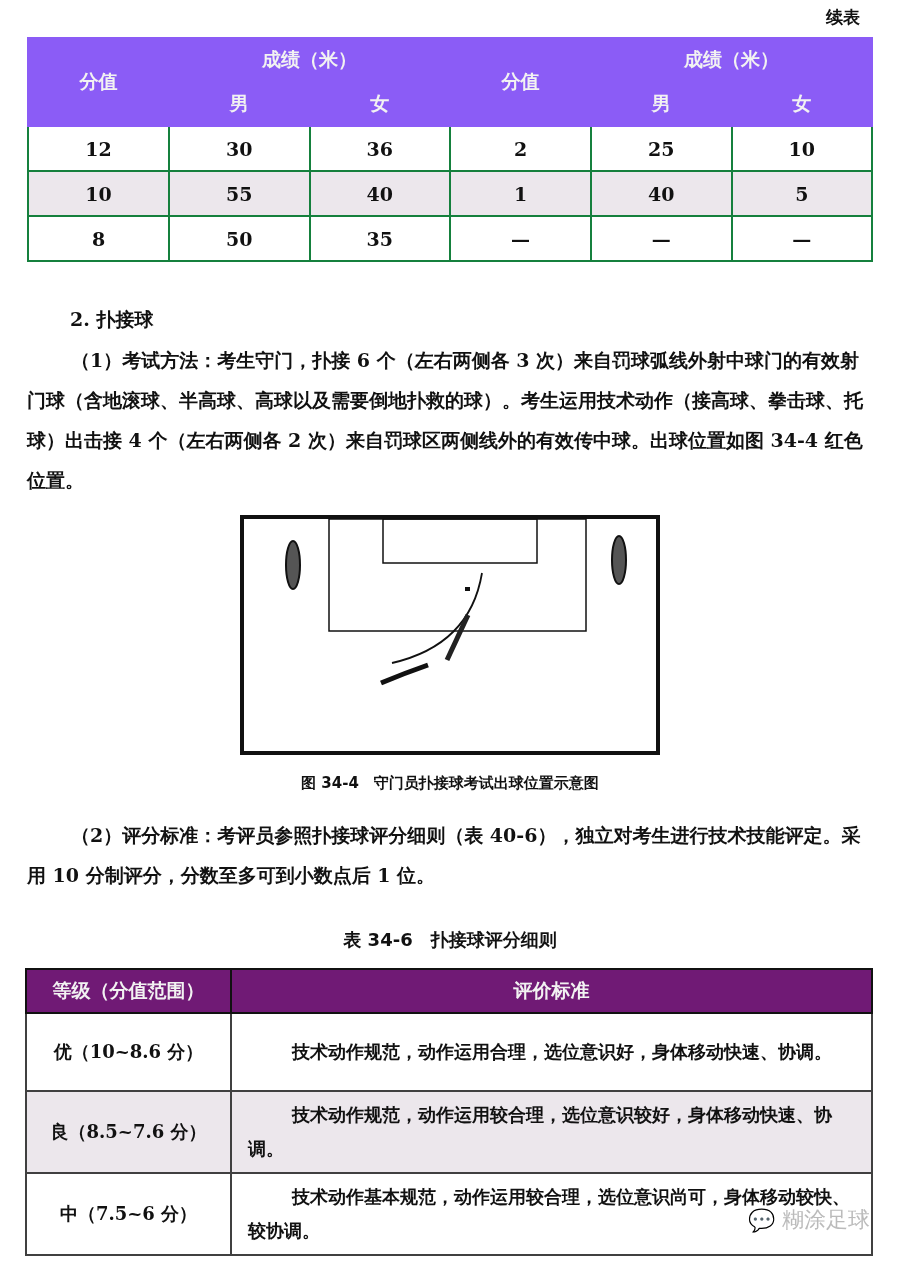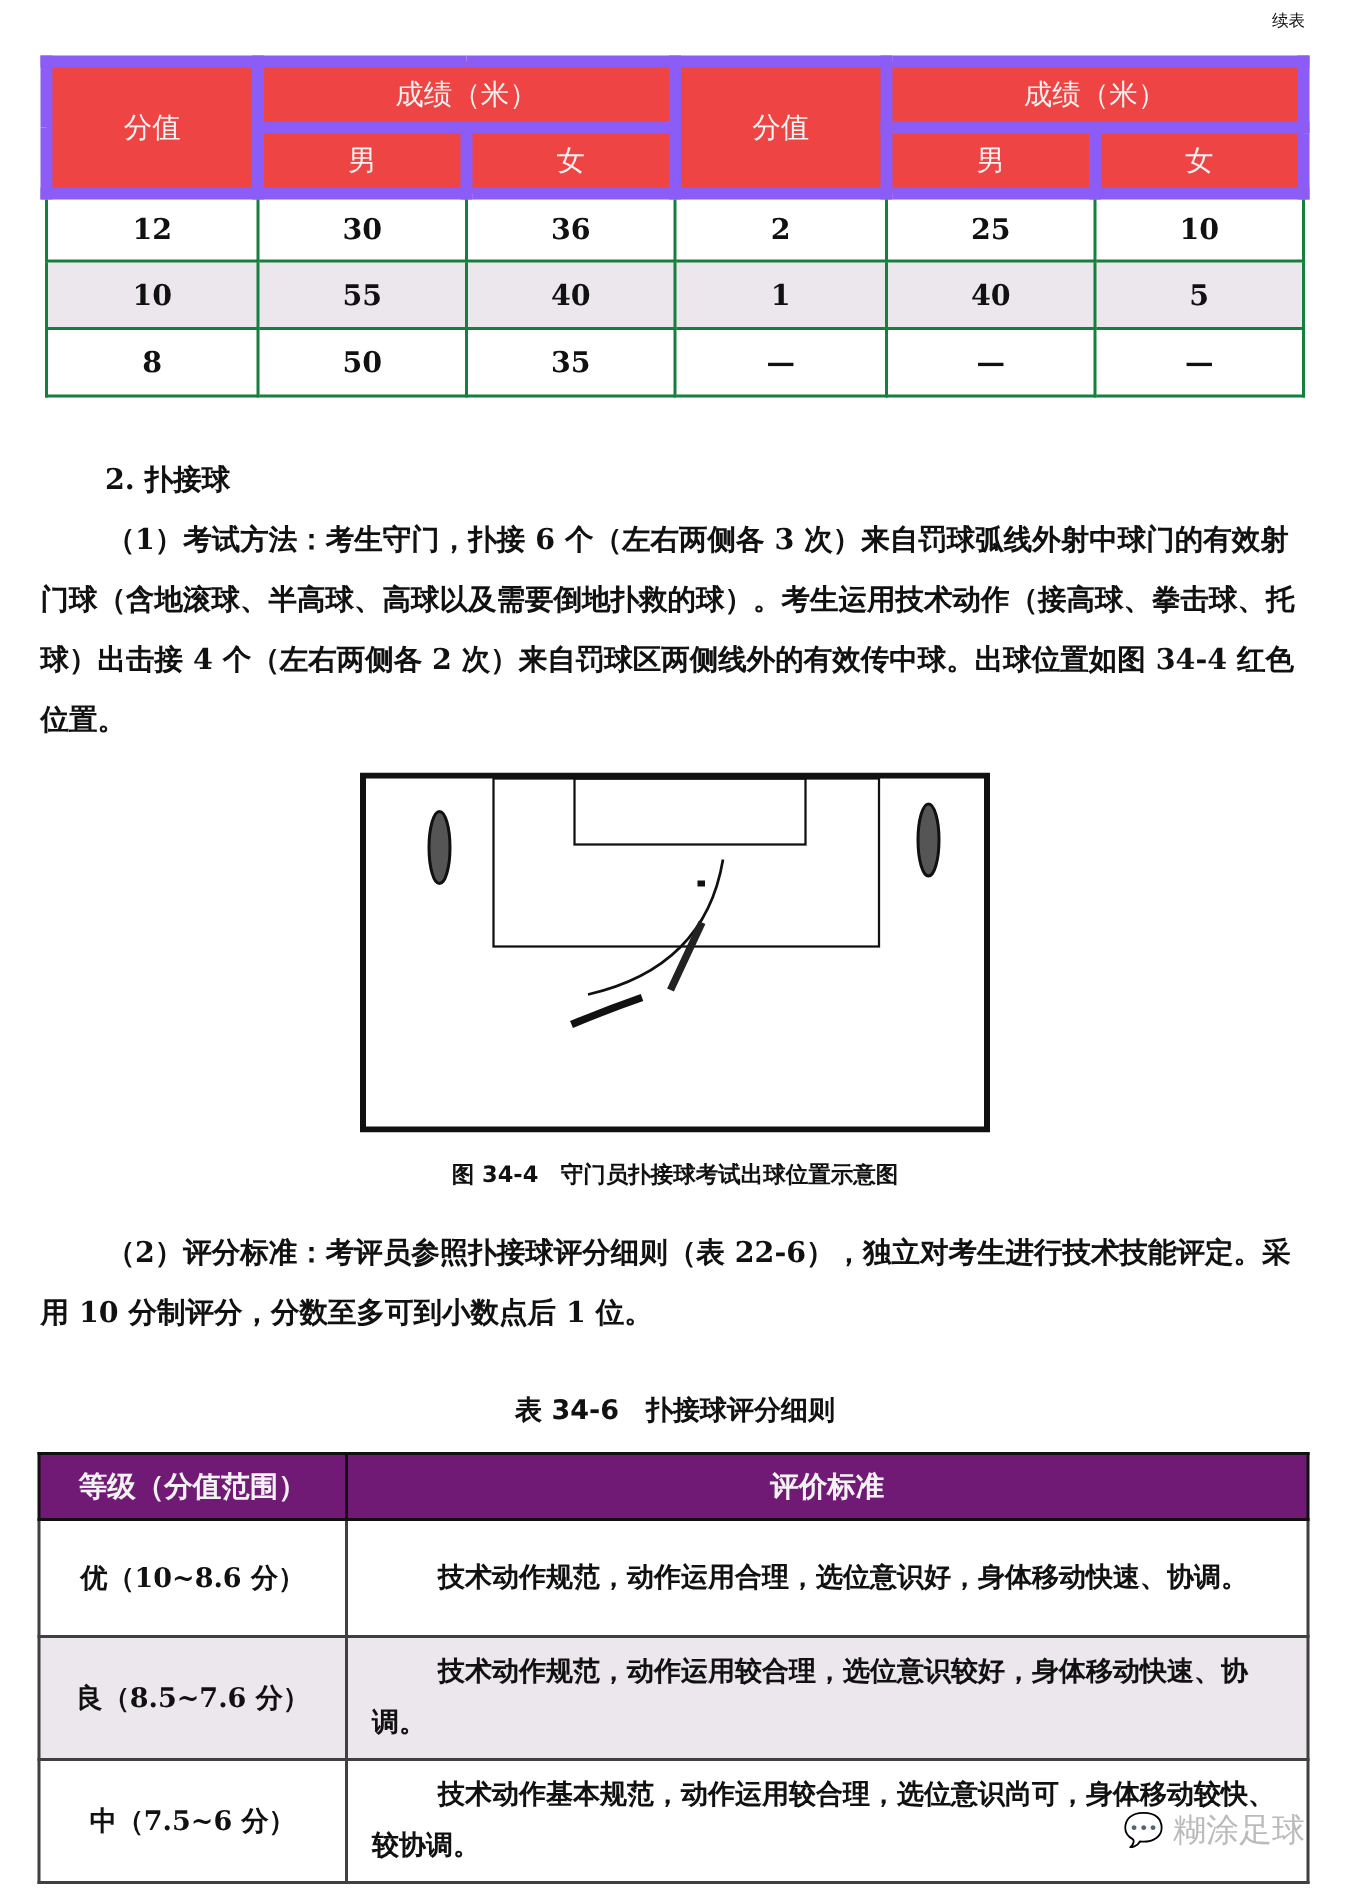--- a/index.html
+++ b/index.html
@@ -2,31 +2,31 @@
 <html><head>
 <meta charset="utf-8">
 <style>
   * { box-sizing: border-box; margin: 0; padding: 0; }
   body {
     width: 900px; height: 1268px; background: #ffffff;
     font-family: "DejaVu Serif", "Liberation Serif", serif;
     color: #111; position: relative; overflow: hidden;
   }
   .cont-label {
-    position: absolute; top: 6px; right: 30px;
-    font-size: 11px; font-weight: normal;
+    position: absolute; top: 6px; right: 40px;
+    font-size: 17px; font-weight: bold;
   }
   table { border-collapse: collapse; }
   .score-table {
     position: absolute; left: 27px; top: 37px; width: 846px;
     border: 2px solid #111;
   }
   .score-table th {
-    background: #ef4444; color: #f2f2f2; font-weight: normal;
-    font-size: 19px; border: 8px solid #8b5cf6; height: 44px;
+    background: #8b5cf6; color: #f2f2f2; font-weight: bold;
+    font-size: 19px; border: 2px solid #8b5cf6; height: 44px;
     text-align: center;
   }
   .score-table td {
     font-size: 19px; text-align: center; border: 2px solid #15803d;
     height: 45px; font-weight: bold;
   }
   .score-table tr.shade td { background: #ece7ec; }
   .section-title {
     position: absolute; left: 70px; top: 307px; font-size: 19px; font-weight: bold;
   }
@@ -121,21 +121,21 @@
   <ellipse cx="53" cy="50" rx="7" ry="24" fill="#555" stroke="#111" stroke-width="2"></ellipse>
   <ellipse cx="379" cy="45" rx="7" ry="24" fill="#555" stroke="#111" stroke-width="2"></ellipse>
   <path d="M 242 58 Q 230 130 152 148" fill="none" stroke="#111" stroke-width="1.8"></path>
   <path d="M 228 100 L 207 145" fill="none" stroke="#222" stroke-width="5"></path>
   <path d="M 141 168 Q 165 158 188 150" fill="none" stroke="#111" stroke-width="5"></path>
   <rect x="225" y="72" width="5" height="4" fill="#111"></rect>
 </svg>
 
 <div class="fig-caption">图 34-4　守门员扑接球考试出球位置示意图</div>
 
-<p class="para" style="top:815px">（2）评分标准：考评员参照扑接球评分细则（表 22-6），独立对考生进行技术技能评定。采用 10 分制评分，分数至多可到小数点后 1 位。</p>
+<p class="para" style="top:815px">（2）评分标准：考评员参照扑接球评分细则（表 40-6），独立对考生进行技术技能评定。采用 10 分制评分，分数至多可到小数点后 1 位。</p>
 
 <div class="table-caption">表 34-6　扑接球评分细则</div>
 
 <table class="eval-table">
   <tbody>
       <tr>
     <th>等级（分值范围）</th>
     <th>评价标准</th>
   </tr>
   <tr>

